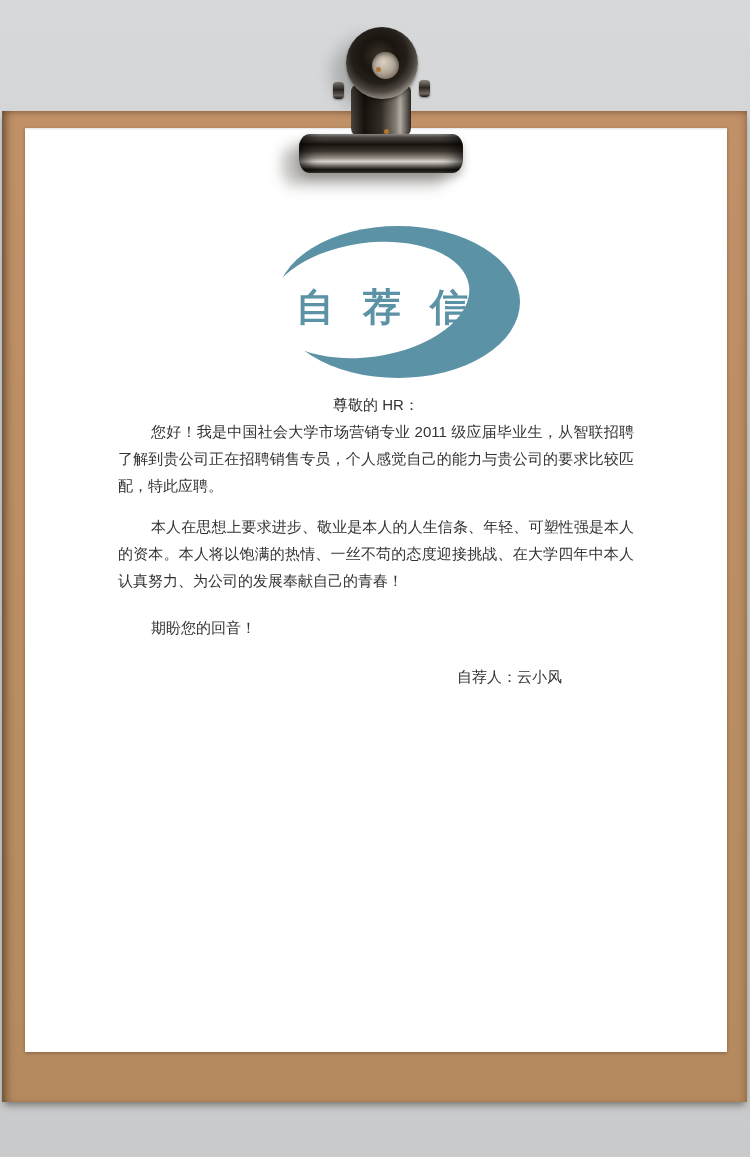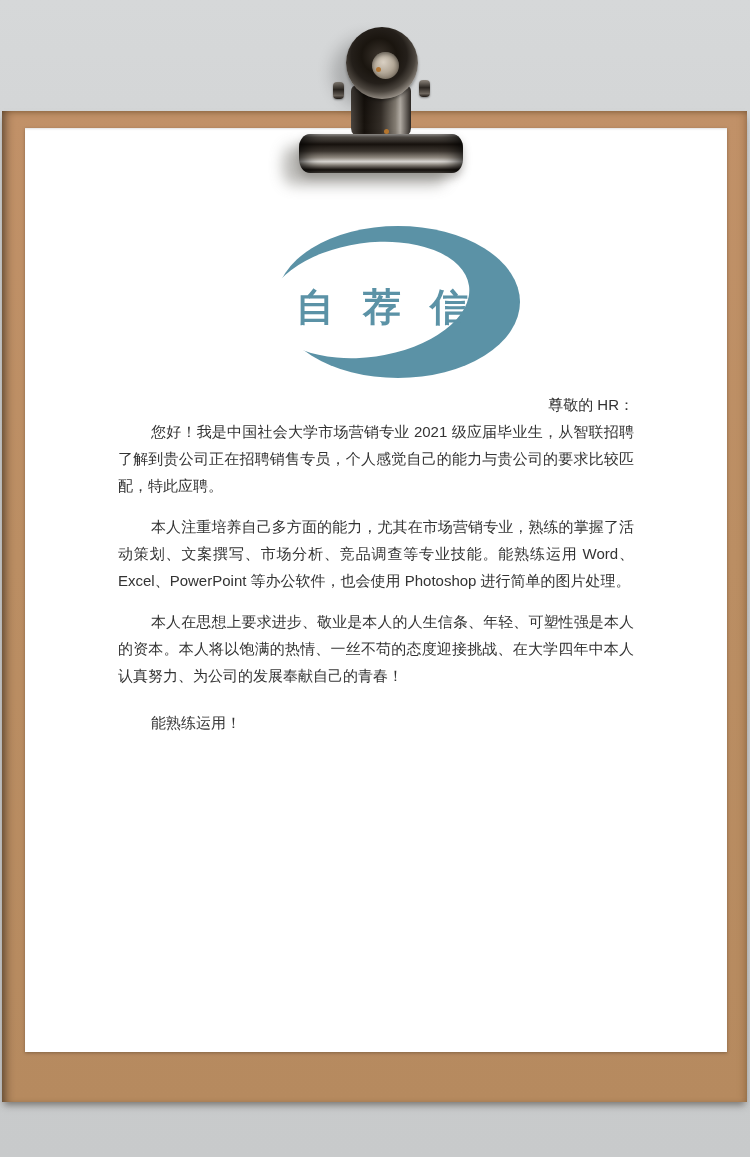--- a/index.html
+++ b/index.html
@@ -35,21 +35,21 @@
     position:absolute;left:24px;top:60px;width:200px;
     font-size:38px;font-weight:bold;letter-spacing:29px;white-space:nowrap;
     color:#5b92a6;
   }
   
   .letter{
     position:absolute;left:118px;top:391px;width:516px;
     font-size:15px;line-height:27px;color:#333333;text-align:justify;
   }
   .letter p{margin:0 0 14px 0;}
-  p.salutation{margin:0;text-align:right;}
+  p.salutation{margin:0;text-align:center;}
   p.para{text-indent:2.2em;}
   p.closing{margin:20px 0 0 0;text-indent:2.2em;text-align:left;}
   p.signature{margin:22px 0 0 0;text-align:right;padding-right:72px;}
   
   .clip-head{
     position:absolute;left:346px;top:27px;width:72px;height:72px;border-radius:50%;
     background:radial-gradient(circle at 46% 40%,
       #3a332c 0%, #1a150f 30%, #241f1a 48%, #4b453e 62%,
       #9b948b 76%, #e2e0dc 83%, #6b655e 91%, #2a2622 100%);
     box-shadow:-14px 10px 16px rgba(0,0,0,.20), 0 2px 3px rgba(0,0,0,.35);
@@ -104,24 +104,24 @@
   <div class="logo">
     <svg viewBox="0 0 250 168" aria-hidden="true">
       <ellipse cx="126" cy="80" rx="122" ry="76" fill="#5b92a6"></ellipse>
       <ellipse cx="96" cy="78" rx="102" ry="57" fill="#ffffff" transform="rotate(-8 96 78)"></ellipse>
     </svg>
     <div class="logo-text">自荐信</div>
   </div>
 
   <div class="letter">
     <p class="salutation">尊敬的 HR：</p>
-    <p class="para">您好！我是中国社会大学市场营销专业 2021 级应届毕业生，从智联招聘了解到贵公司正在招聘销售专员，个人感觉自己的能力与贵公司的要求比较匹配，特此应聘。</p>
-    <p class="para">本人注重培养自己多方面的能力，尤其在市场营销专业，熟练的掌握了活动策划、文案撰写、市场分析、竞品调查等专业技能。能熟练运用 Word、Excel、PowerPoint 等办公软件，也会使用 Photoshop 进行简单的图片处理。</p>
+    <p class="para">您好！我是中国社会大学市场营销专业 2011 级应届毕业生，从智联招聘了解到贵公司正在招聘销售专员，个人感觉自己的能力与贵公司的要求比较匹配，特此应聘。</p>
     <p class="para">本人在思想上要求进步、敬业是本人的人生信条、年轻、可塑性强是本人的资本。本人将以饱满的热情、一丝不苟的态度迎接挑战、在大学四年中本人认真努力、为公司的发展奉献自己的青春！</p>
-    <p class="closing">能熟练运用！</p>
+    <p class="closing">期盼您的回音！</p>
+    <p class="signature">自荐人：云小风</p>
   </div>
 
   <div>
     <div class="clip-hook clip-hook-left"></div>
     <div class="clip-hook clip-hook-right"></div>
     <div class="clip-neck"></div>
     <div class="clip-head">
       <div class="clip-hole"></div>
       <div class="clip-glint-hole"></div>
     </div>

